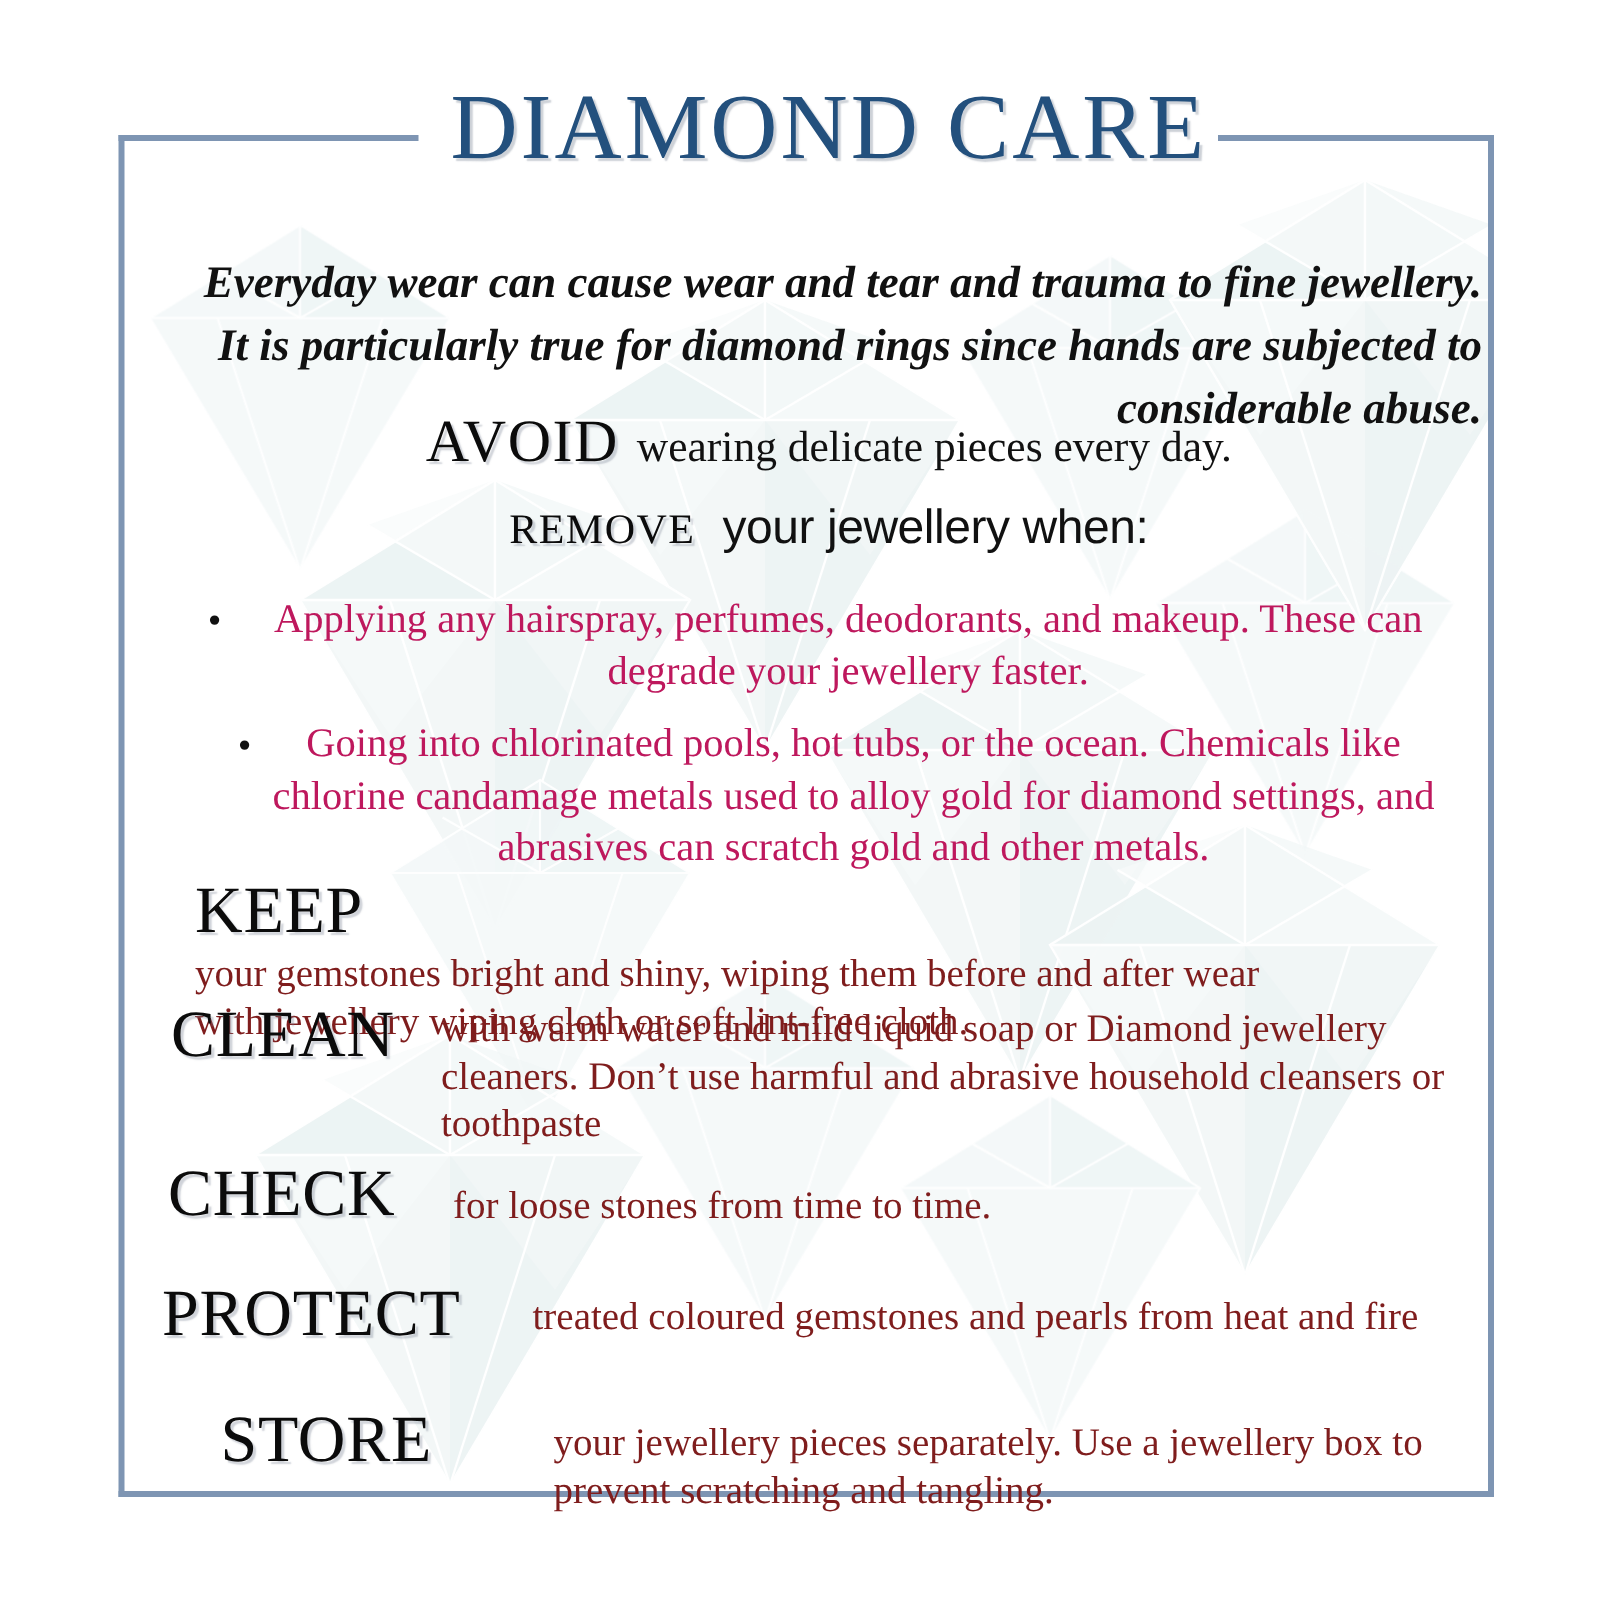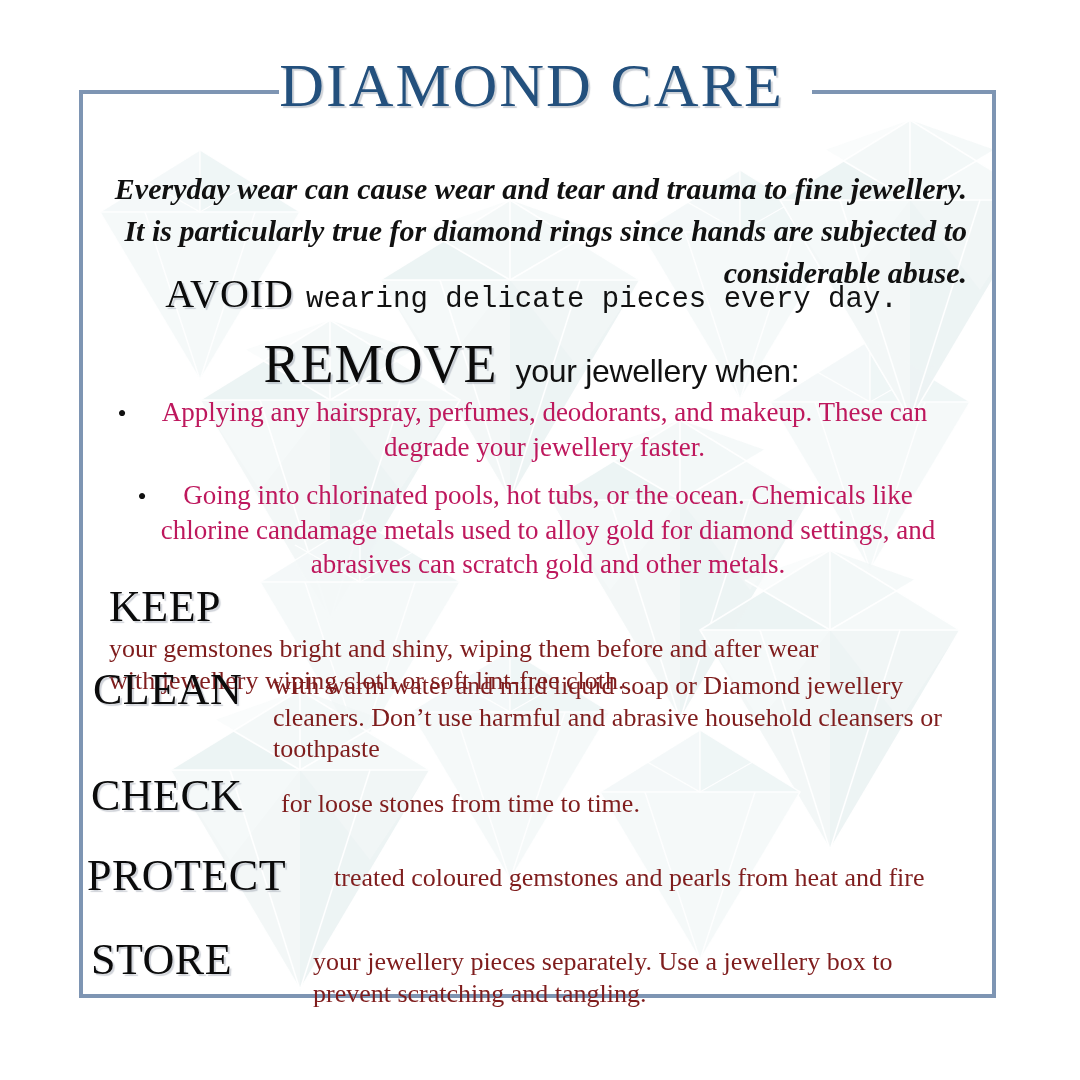--- a/index.html
+++ b/index.html
@@ -44,21 +44,21 @@
   }
   .frame-left   { left: 79px;  top: 90px;  width: 4px;  height: 908px; }
   .frame-right  { left: 992px; top: 90px;  width: 4px;  height: 908px; }
   .frame-bottom { left: 79px;  top: 994px; width: 917px; height: 4px; }
   .frame-top-l  { left: 79px;  top: 90px;  width: 200px; height: 4px; }
   .frame-top-r  { left: 812px; top: 90px;  width: 184px; height: 4px; }
 
   
   #content {
     position: absolute;
-    left: 73px;
+    left: 94px;
     top: 90px;
     width: 917px;
     height: 908px;
     z-index: 3;
   }
 
   
   #title {
     position: absolute;
     left: 0;
@@ -100,39 +100,39 @@
   }
   .kw-inline {
     font-family: "Liberation Serif", "DejaVu Serif", serif;
     font-size: 40px;
     letter-spacing: 1px;
     color: #0b0b0b;
     text-shadow: 2px 2px 1px rgba(120,130,145,0.35);
     vertical-align: baseline;
   }
   #avoid-text {
-    font-family: Liberation Mono, monospace;
+    font-family: Liberation Serif, serif;
     font-size: 29px;
     color: #111111;
     margin-left: 12px;
     margin-top: 36px;
   }
 
   
   #remove-row {
     position: absolute;
     left: 0;
     top: 243px;
     width: 917px;
     text-align: center;
     white-space: nowrap;
   }
   #remove-kw {
     font-family: "Liberation Serif", "DejaVu Serif", serif;
-    font-size: 54px;
+    font-size: 28px;
     letter-spacing: 1px;
     color: #0b0b0b;
     text-shadow: 2px 2px 1px rgba(120,130,145,0.35);
   }
   #remove-text {
     font-family: "Liberation Sans", "DejaVu Sans", sans-serif;
     font-size: 32px;
     color: #111111;
     margin-left: 18px;
     letter-spacing: -0.3px;
@@ -205,21 +205,21 @@
   #sec-clean   .sec-body { max-width: 720px; padding-top: 2px; }
 
   #sec-check   { left: 18px;  top: 684px; }
   #sec-check   .sec-kw   { width: 190px; }
   #sec-check   .sec-body { max-width: 680px; padding-top: 14px; }
 
   #sec-protect { left: 14px;  top: 764px; gap: 19px; }
   #sec-protect .sec-kw   { width: 228px; }
   #sec-protect .sec-body { max-width: 640px; padding-top: 8px; }
 
-  #sec-store   { left: 18px;  top: 848px; }
+  #sec-store   { left: 18px;  top: 848px; justify-content: flex-end; }
   #sec-store   .sec-kw   { width: 222px; }
   #sec-store   .sec-body { max-width: 660px; padding-top: 8px; }
 </style>
 </head>
 <body>
 
 <div id="page">
 
   <div id="watermark">
     <svg width="916" height="908" viewBox="0 0 916 908" xmlns="http://www.w3.org/2000/svg">

